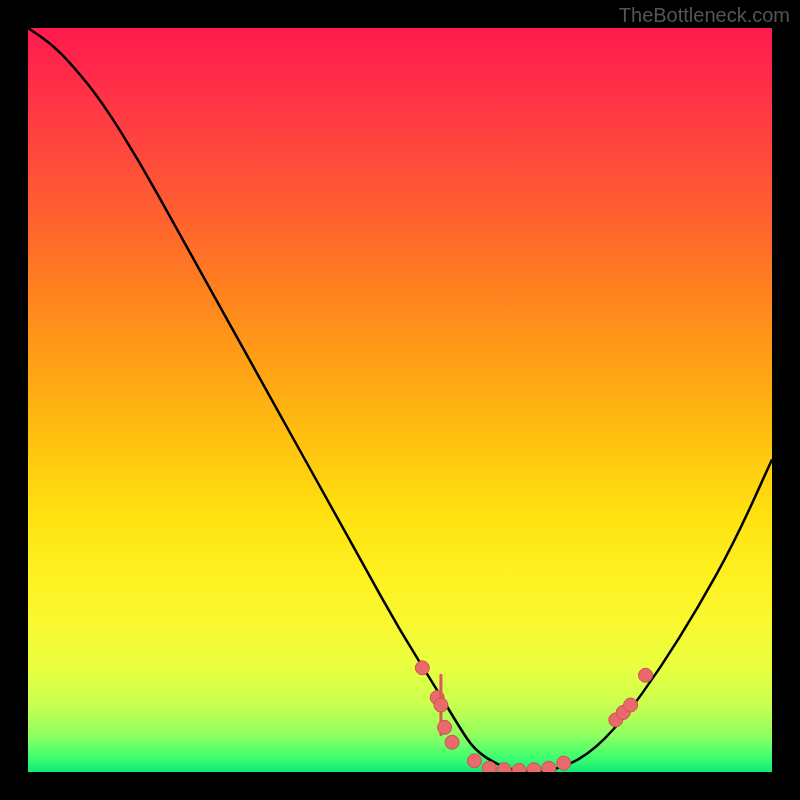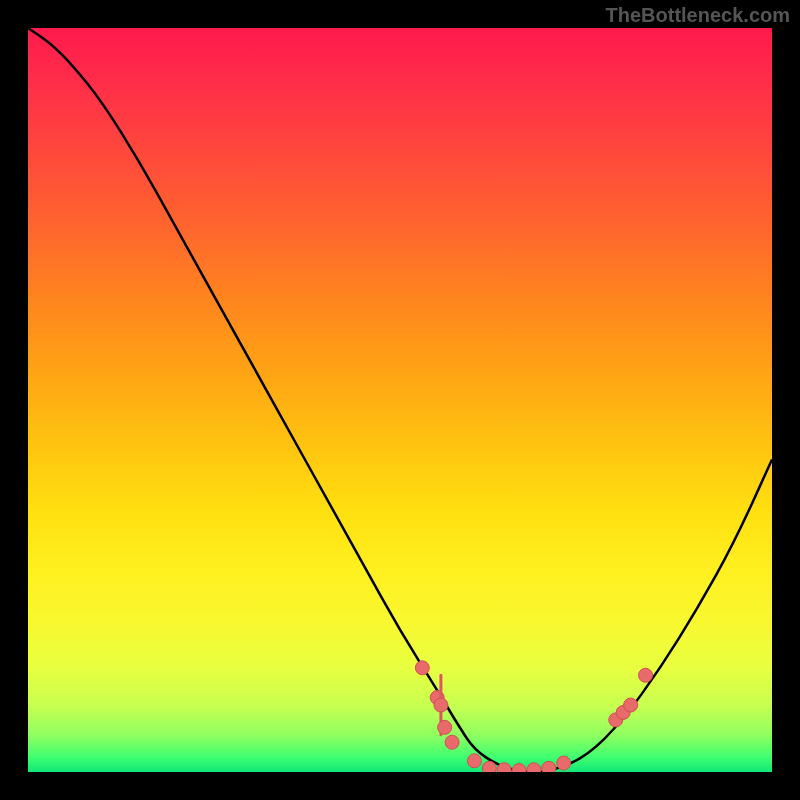--- a/index.html
+++ b/index.html
@@ -9,21 +9,21 @@
     background: #000;
     position: relative;
     font-family: Arial, sans-serif;
   }
   .watermark {
     position: absolute;
     top: 4px;
     right: 10px;
     color: #555;
     font-size: 20px;
-    font-weight: 700;
+    font-weight: 400;
     z-index: 10;
   }
   .plot-area {
     position: absolute;
     top: 28px;
     left: 28px;
     width: 744px;
     height: 744px;
     background: linear-gradient(to bottom,
       #ff1a4d 0%,

